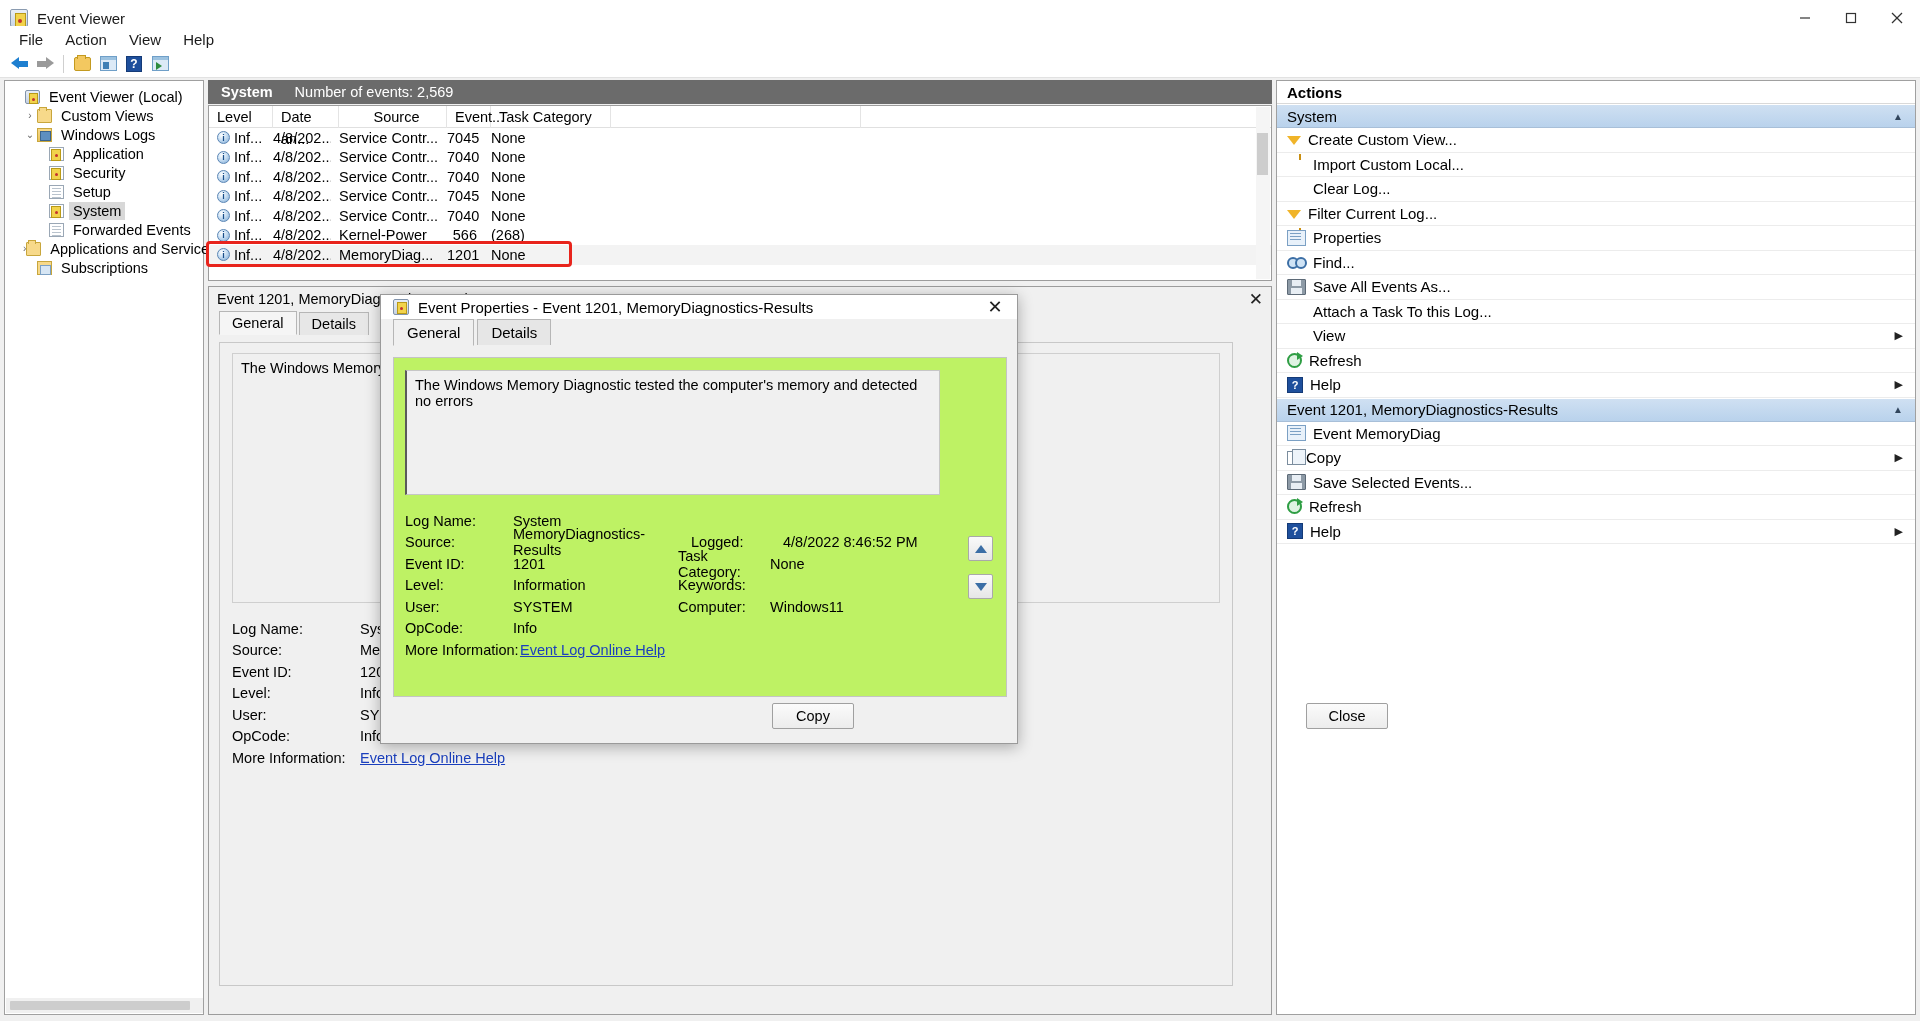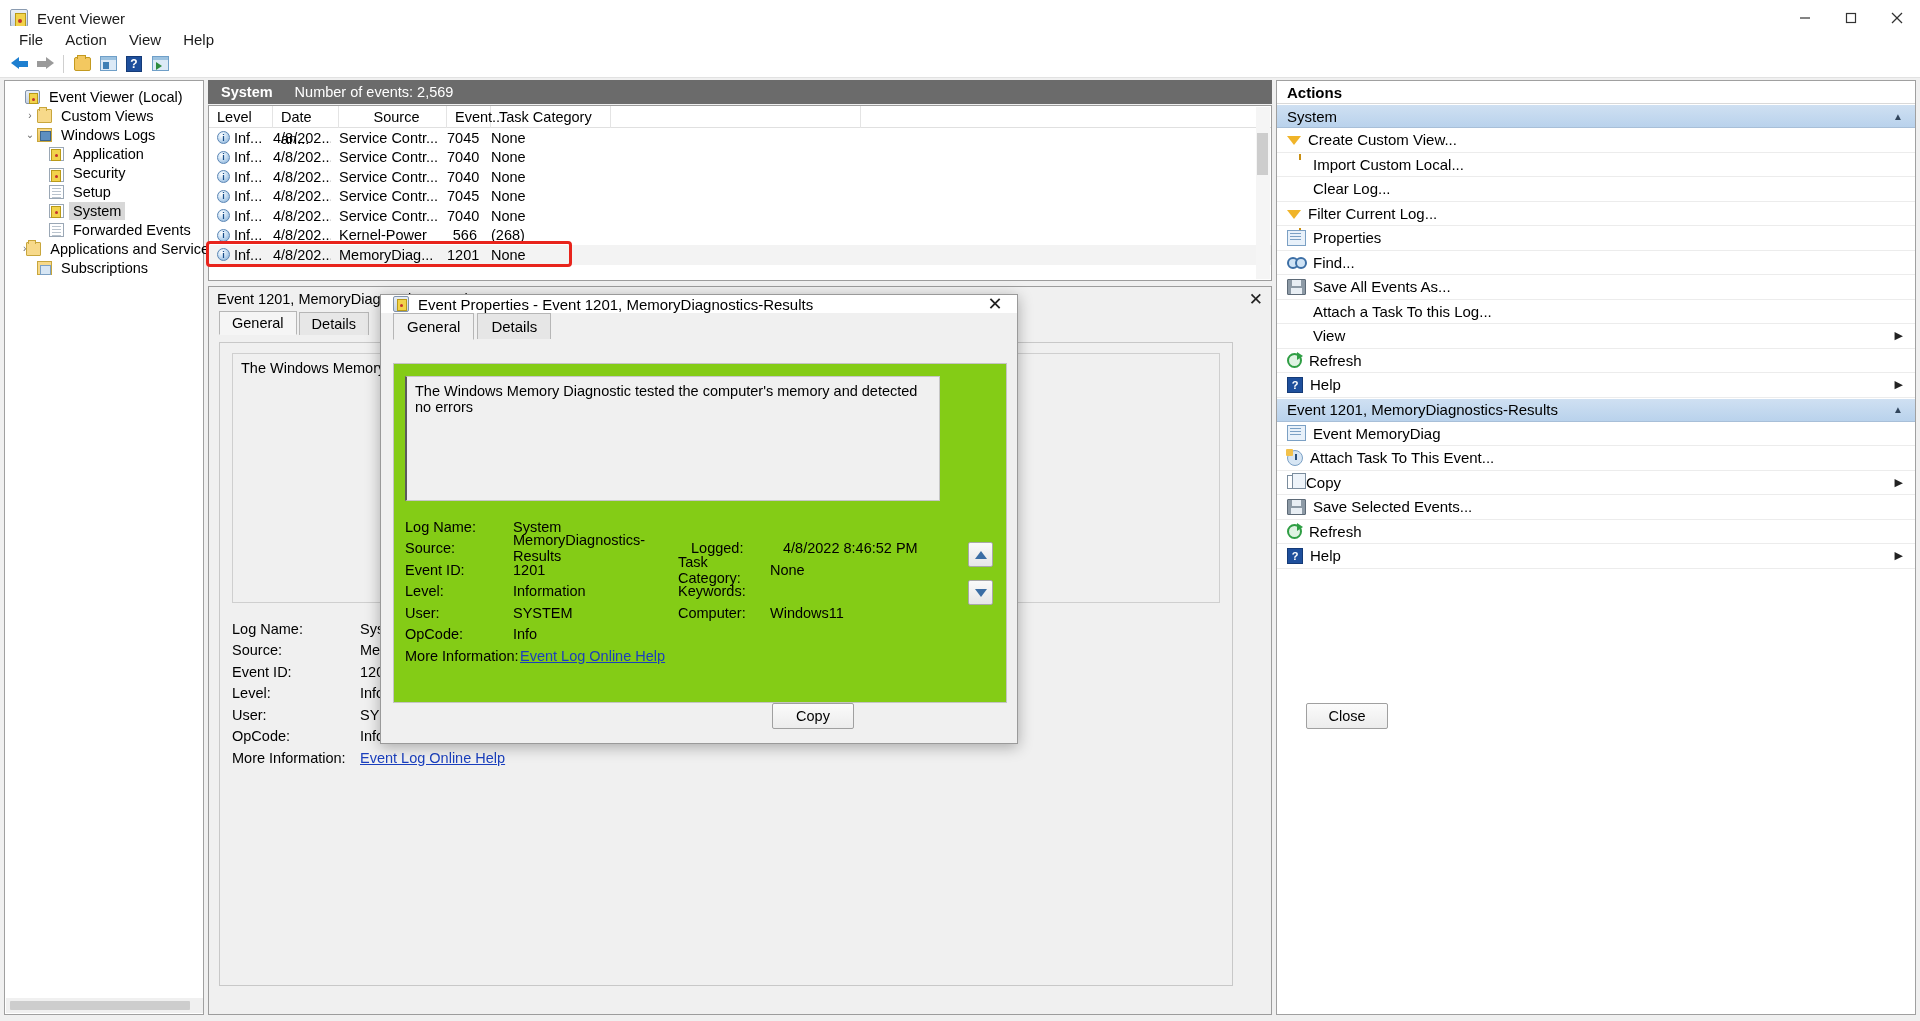--- a/index.html
+++ b/index.html
@@ -210,31 +210,31 @@
   .ai-task::after{content:"";position:absolute;left:7px;top:3px;width:1.5px;height:6px;background:#2a4f7a;}
   .ai-task::before{content:"";position:absolute;left:-2px;top:-2px;width:7px;height:7px;background:#f2c14b;border-radius:1px;}
   .ai-copy { background:#ffffff;border:1px solid #7b8d9e;width:12px;height:14px; }
   .ai-copy::after{content:"";position:absolute;left:4px;top:-3px;width:12px;height:14px;background:#eef4fa;border:1px solid #7b8d9e;}
 
   
   .modal {
     position:absolute; left:380px; top:294px; width:638px; height:450px;
     background:#f0f0f0; border:1px solid #9a9a9a; box-shadow:0 3px 14px rgba(0,0,0,.30);
   }
-  .modal-title { height:18px; display:flex; align-items:center; padding-left:12px; background:#ffffff; }
+  .modal-title { height:24px; display:flex; align-items:center; padding-left:12px; background:#ffffff; }
   .m-ico { width:16px;height:16px;margin-right:9px;position:relative;
     background:linear-gradient(#e7edf5,#c6d2e2);border:1px solid #8193ab;border-radius:2px; }
   .m-ico::after{content:"";position:absolute;left:3px;top:2px;width:8px;height:10px;background:#f2d34b;border:1px solid #b99a18;}
   .m-ico::before{content:"";position:absolute;left:6px;top:7px;width:3px;height:3px;background:#c4332d;border-radius:50%;z-index:2;}
   .m-title-text { font-size:15px; }
   .m-close { margin-left:auto; width:44px; height:32px; display:flex; align-items:center; justify-content:center; font-size:18px; color:#222; }
   .m-tabs { display:flex; padding-left:12px; height:26px; align-items:flex-end; }
   .m-tab { padding:4px 13px; font-size:15px; border:1px solid #b6b6b6; border-bottom:none; background:#e6e6e6; margin-right:3px; }
   .m-tab.active { background:#f0f0f0; border-bottom:1px solid #f0f0f0; position:relative; top:1px; }
-  .m-body { position:absolute; left:12px; top:68px; width:614px; height:340px; border:1px solid #c4c4c4; background:#84cc16; }
+  .m-body { position:absolute; left:12px; top:62px; width:614px; height:340px; border:1px solid #c4c4c4; background:#bef264; }
   .m-desc {
     position:absolute; left:11px; top:12px; width:535px; height:125px;
     border:1px solid #c6c6c6; border-left:2px solid #5a5a5a; background:#f0f0f0;
     padding:6px 8px; font-size:14.5px;
   }
   .m-navbtns { position:absolute; right:14px; top:178px; width:24px; }
   .navbtn {
     width:25px; height:25px; background:linear-gradient(#fafafa,#e6e6e6);
     border:1px solid #a9a9a9; border-radius:2px; display:flex; align-items:center; justify-content:center;
     margin-bottom:13px;
@@ -329,21 +329,21 @@
           <div class="tree-row" style="padding-left: 18px;">
             <span class="twisty">⌄</span>
             <span class="tree-ico ti-winlogs"></span>
             <span class="tree-label">Windows Logs</span>
           </div>
           <div class="tree-row" style="padding-left: 30px;">
             <span class="twisty"></span>
             <span class="tree-ico ti-logw"></span>
             <span class="tree-label">Application</span>
           </div>
-          <div class="tree-row" style="padding-left: 30px; align-items: flex-end;">
+          <div class="tree-row" style="padding-left: 30px;">
             <span class="twisty"></span>
             <span class="tree-ico ti-logw"></span>
             <span class="tree-label">Security</span>
           </div>
           <div class="tree-row" style="padding-left: 30px;">
             <span class="twisty"></span>
             <span class="tree-ico ti-log"></span>
             <span class="tree-label">Setup</span>
           </div>
           <div class="tree-row sel" style="padding-left: 30px;">
@@ -564,24 +564,20 @@
           </div>
           <div class="act-group">
             <span>Event 1201, MemoryDiagnostics-Results</span>
             <span class="collapse">▲</span>
           </div>
           <div class="act-item">
             <span class="act-ico ai-props"></span>
             <span class="label">Event MemoryDiag</span>
           </div>
           <div class="act-item">
-            <span class="act-ico ai-task"></span>
-            <span class="label">Attach Task To This Event...</span>
-          </div>
-          <div class="act-item">
             <span class="act-ico ai-copy"></span>
             <span class="label">Copy</span>
             <span class="submenu">▶</span>
           </div>
           <div class="act-item">
             <span class="act-ico ai-save"></span>
             <span class="label">Save Selected Events...</span>
           </div>
           <div class="act-item">
             <span class="act-ico ai-refresh"></span>

